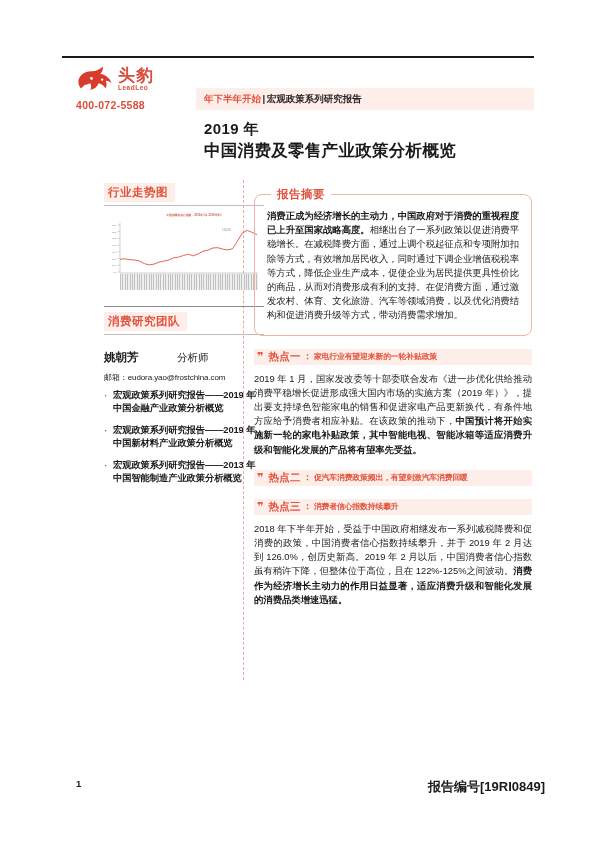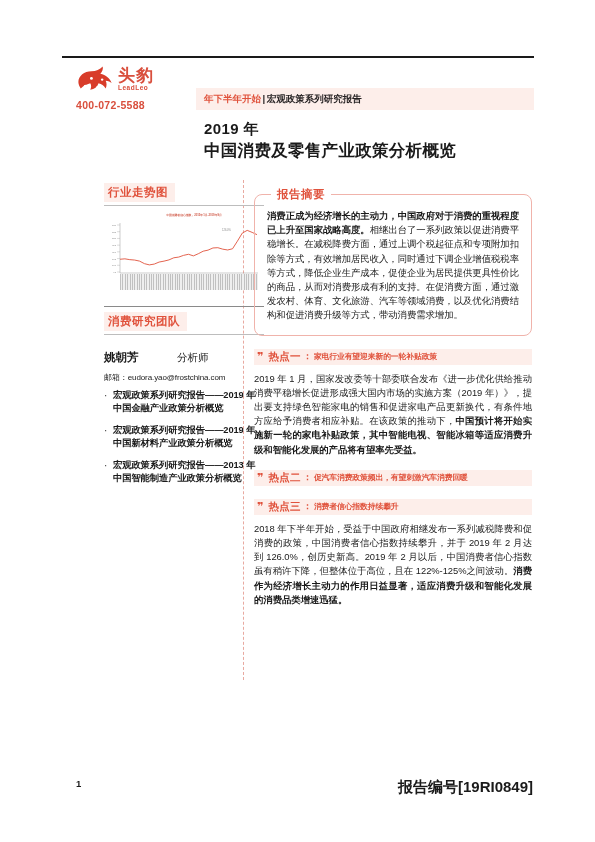--- a/index.html
+++ b/index.html
@@ -73,21 +73,21 @@
   .hot-head{background:#fdeeea;height:16px;display:flex;align-items:center;padding-left:3px;}
   .hot-quote{color:#e0523c;font-size:11px;line-height:1;margin-right:5px;font-weight:bold;}
   .hot-label{color:#e0523c;font-size:10.5px;font-weight:bold;letter-spacing:.3px;}
   .hot-colon{color:#e0523c;font-size:9px;font-weight:bold;margin:0 2px;}
   .hot-sub{color:#e0523c;font-size:7.8px;font-weight:bold;letter-spacing:-.1px;}
   .hot-body{margin-top:7px;font-size:9.4px;line-height:14.2px;text-align:justify;color:#1a1a1a;letter-spacing:-.05px;}
   .hot-body b{font-weight:bold;}
 
   
   .foot-page{position:absolute;left:76px;top:778px;font-size:9.5px;font-weight:bold;color:#1a1a1a;}
-  .foot-code{position:absolute;right:62px;top:778px;font-size:15px;font-weight:bold;color:#1a1a1a;}
+  .foot-code{position:absolute;right:50px;top:778px;font-size:13px;font-weight:bold;color:#1a1a1a;}
 </style>
 </head>
 <body>
 
 <div class="page">
 
   <div class="top-rule"></div>
 
   <div class="logo-block">
     <div class="logo-row">

